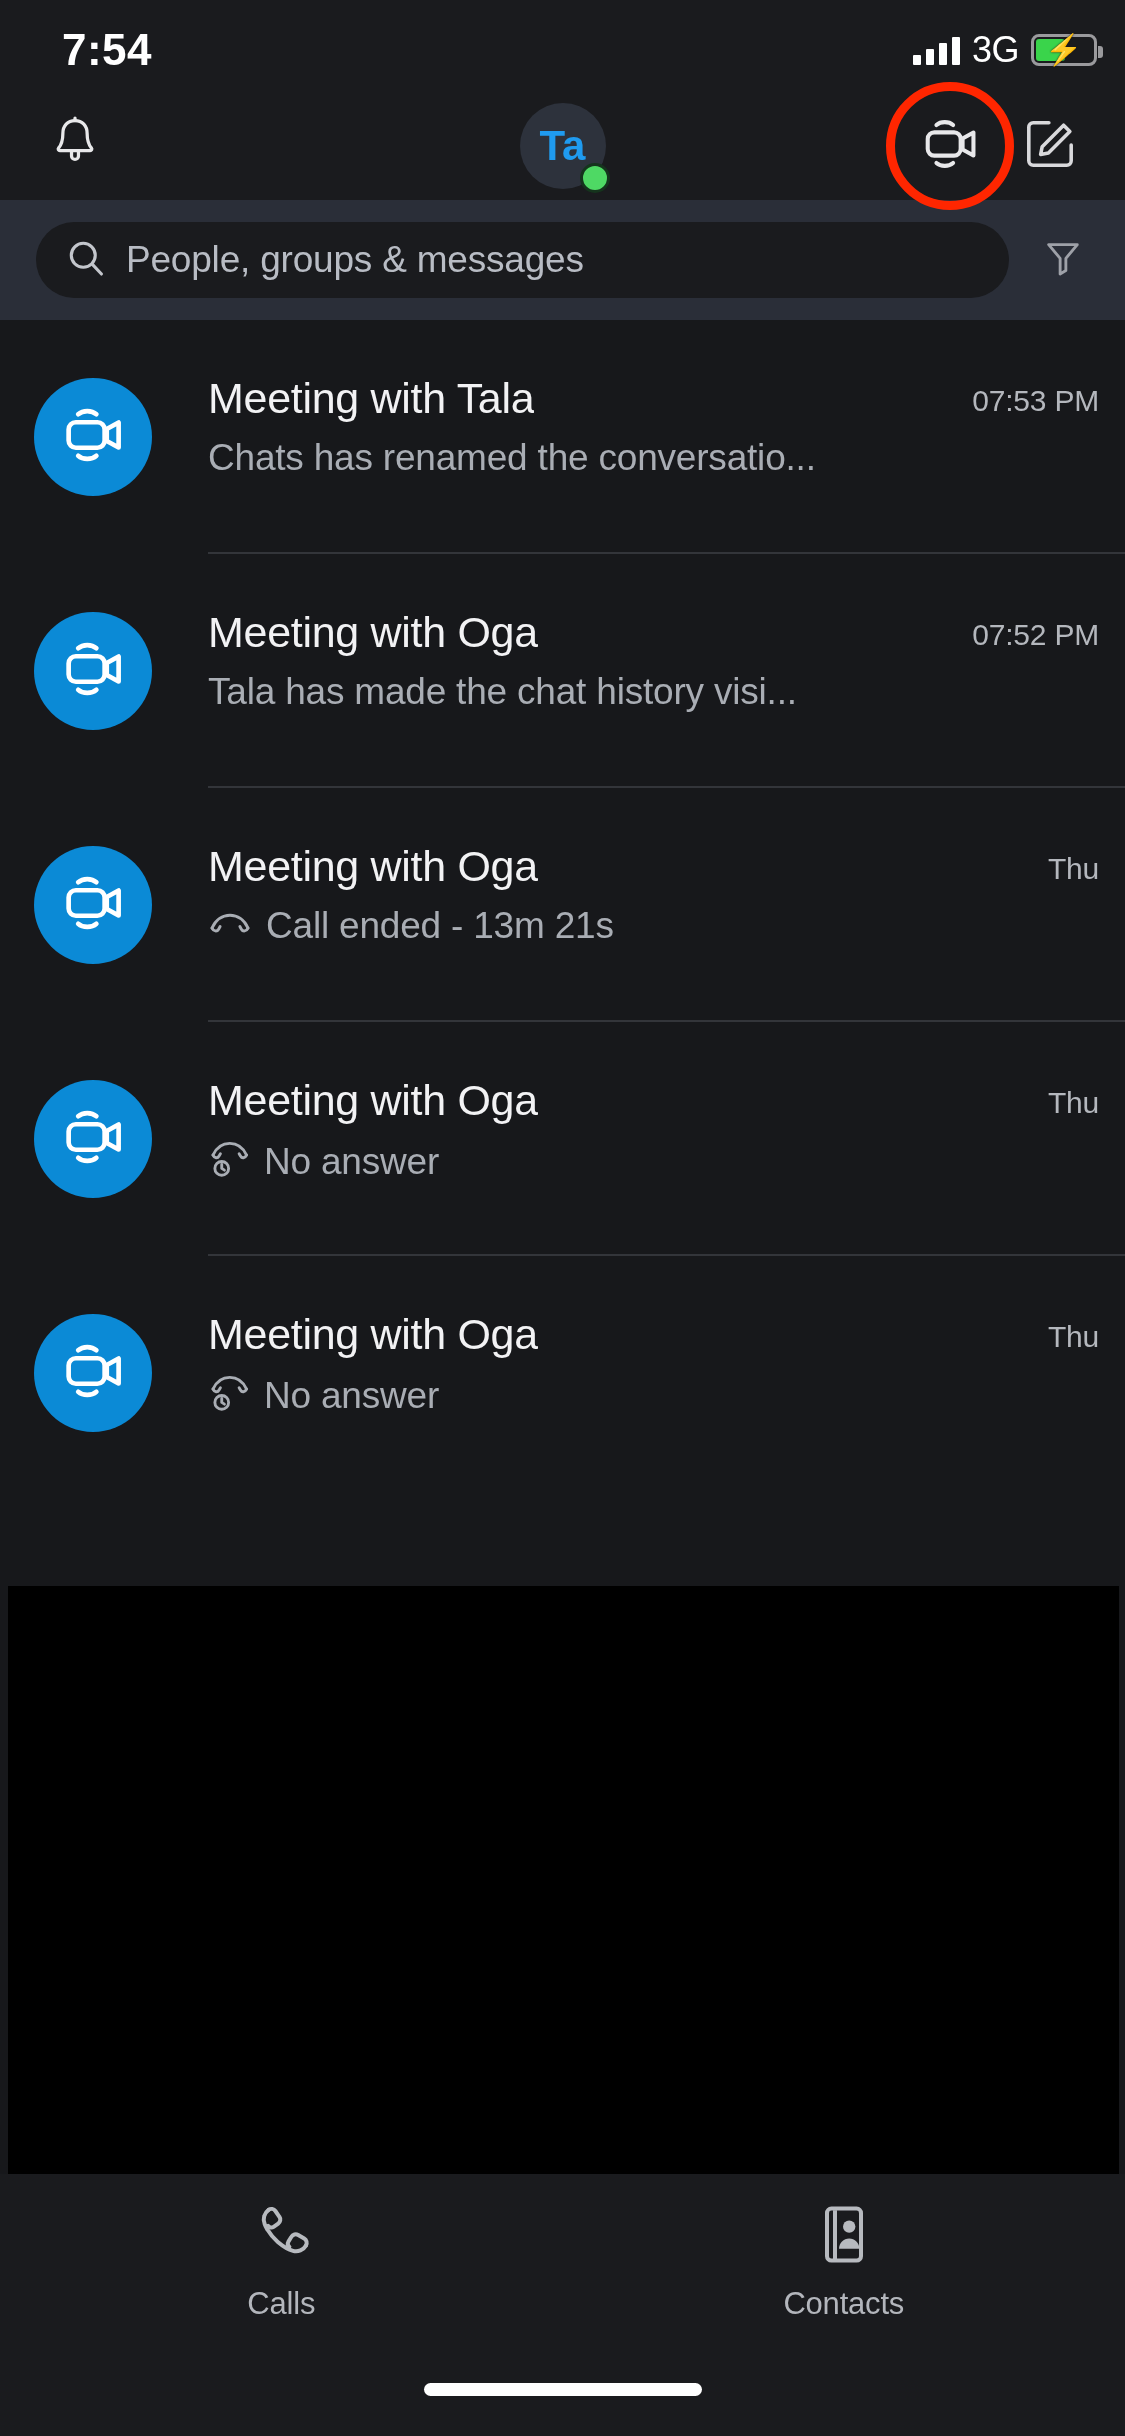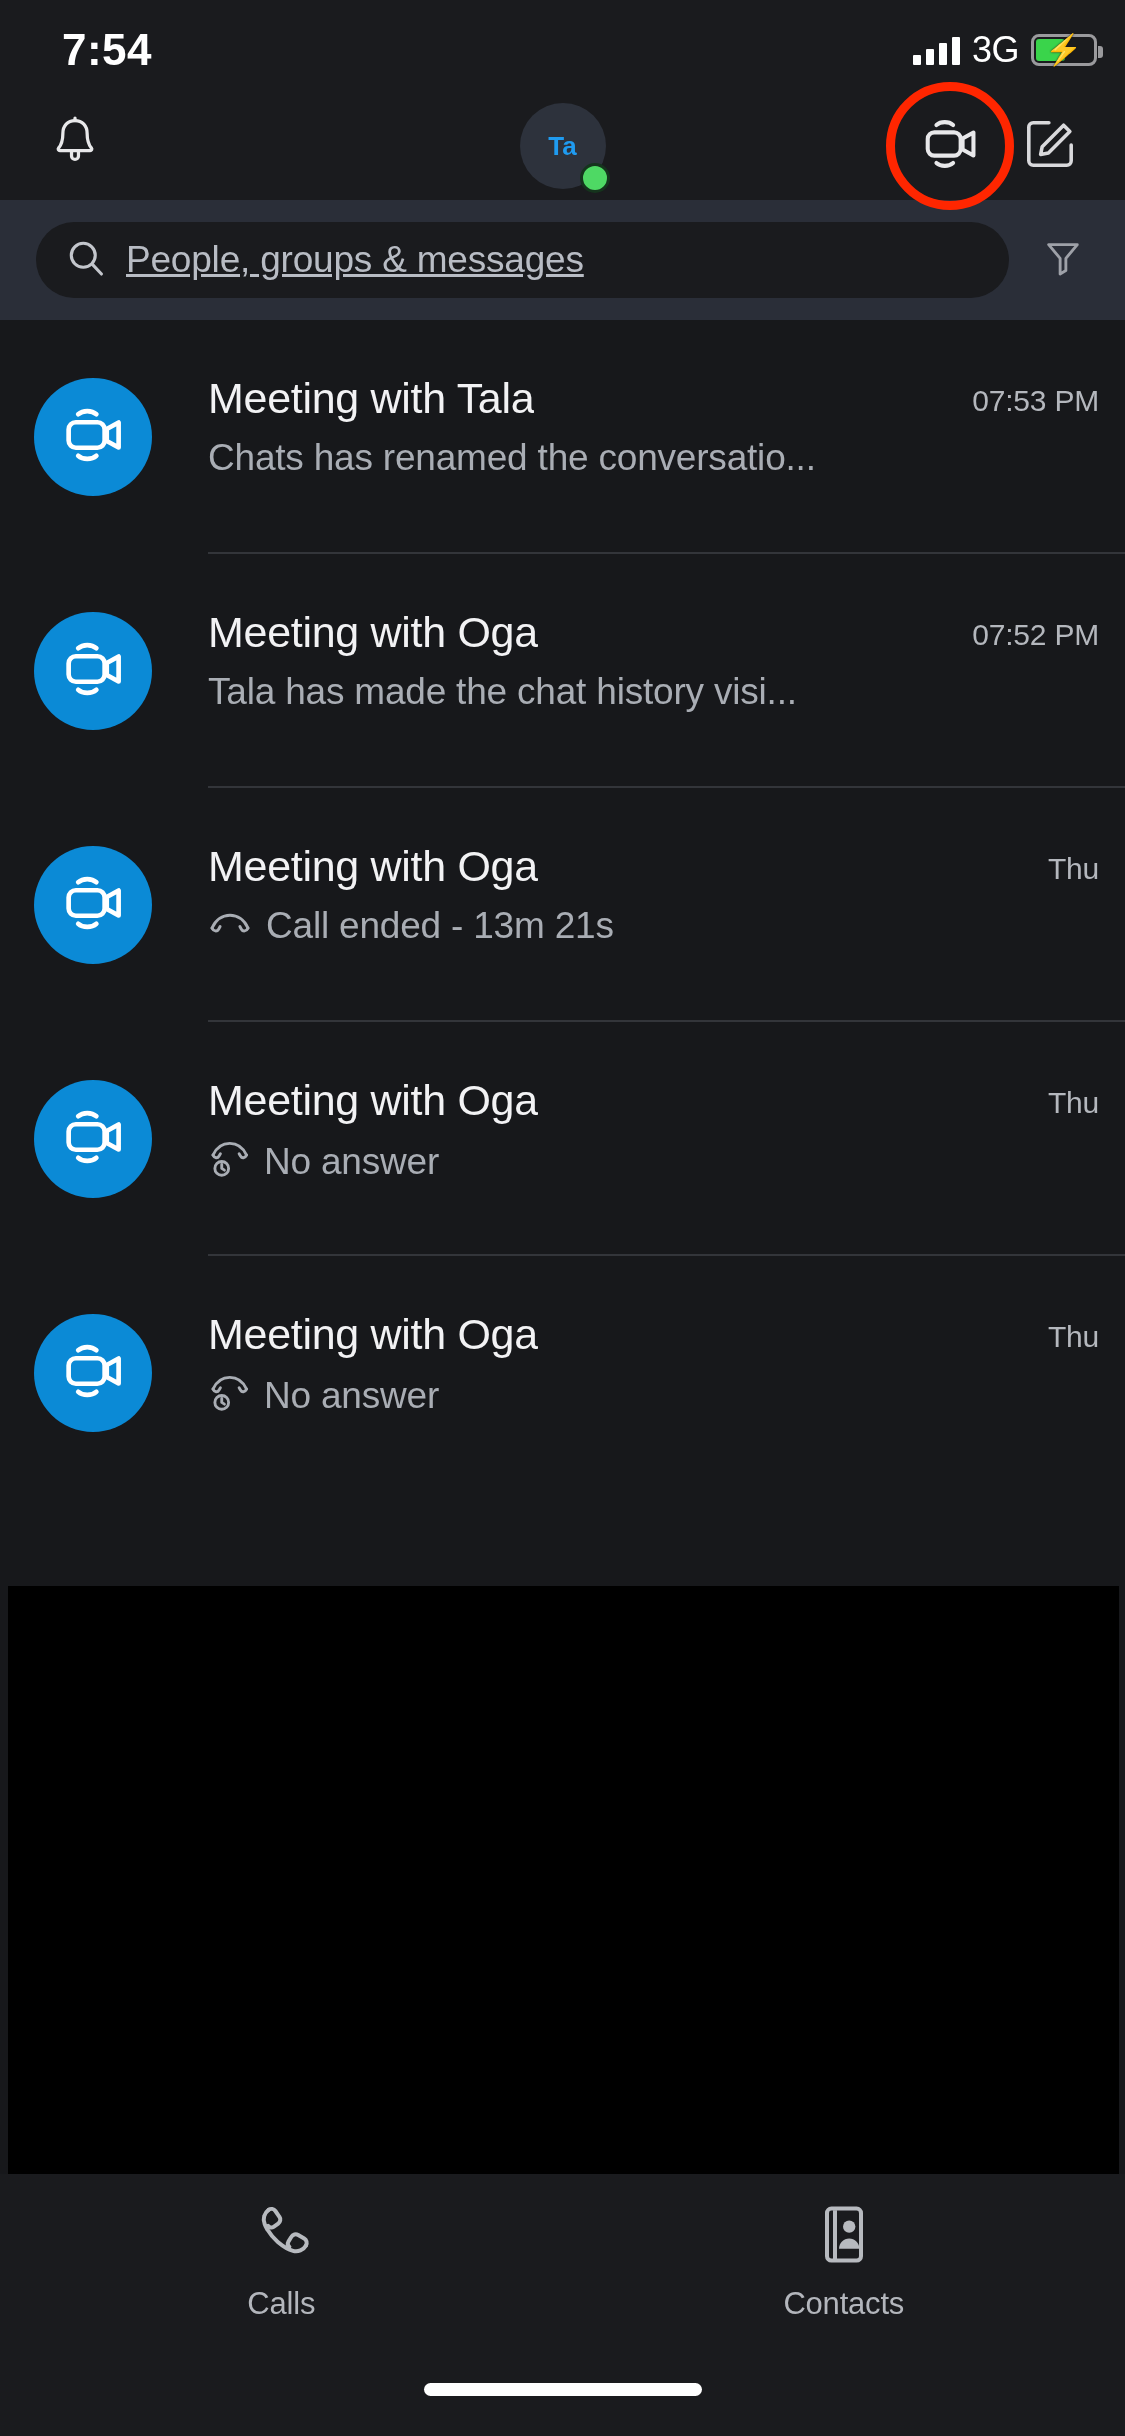--- a/index.html
+++ b/index.html
@@ -89,21 +89,21 @@
   .nav-spacer { flex: 1; }
   .avatar-wrap {
     position: absolute; left: 50%; top: 50%;
     transform: translate(-50%, -50%);
     width: 86px; height: 86px;
   }
   .avatar {
     width: 86px; height: 86px; border-radius: 50%;
     background: #2d323c;
     display: flex; align-items: center; justify-content: center;
-    color: #1f9bf0; font-size: 26px; font-weight: 700;
+    color: #1f9bf0; font-size: 42px; font-weight: 700;
   }
   .presence-dot {
     position: absolute; right: -4px; bottom: -4px;
     width: 30px; height: 30px; border-radius: 50%;
     background: #4ed964; border: 3px solid #15341d;
   }
   .nav-right { display: flex; align-items: center; gap: 22px; }
   .highlight-ring {
     position: absolute;
     width: 128px; height: 128px;
@@ -128,21 +128,21 @@
     flex: 1;
     height: 76px;
     background: #1a1b1e;
     border-radius: 38px;
     display: flex;
     align-items: center;
     padding: 0 30px;
     gap: 20px;
   }
   .search-placeholder {
-    color: #b8bcc4; font-size: 37px; letter-spacing: -0.2px; text-decoration: underline;
+    color: #b8bcc4; font-size: 37px; letter-spacing: -0.2px;
   }
   .filter-btn {
     width: 72px; height: 72px;
     display: flex; align-items: center; justify-content: center;
   }
 
   
   .chatlist {
     flex: 1;
     background: #17181b;

